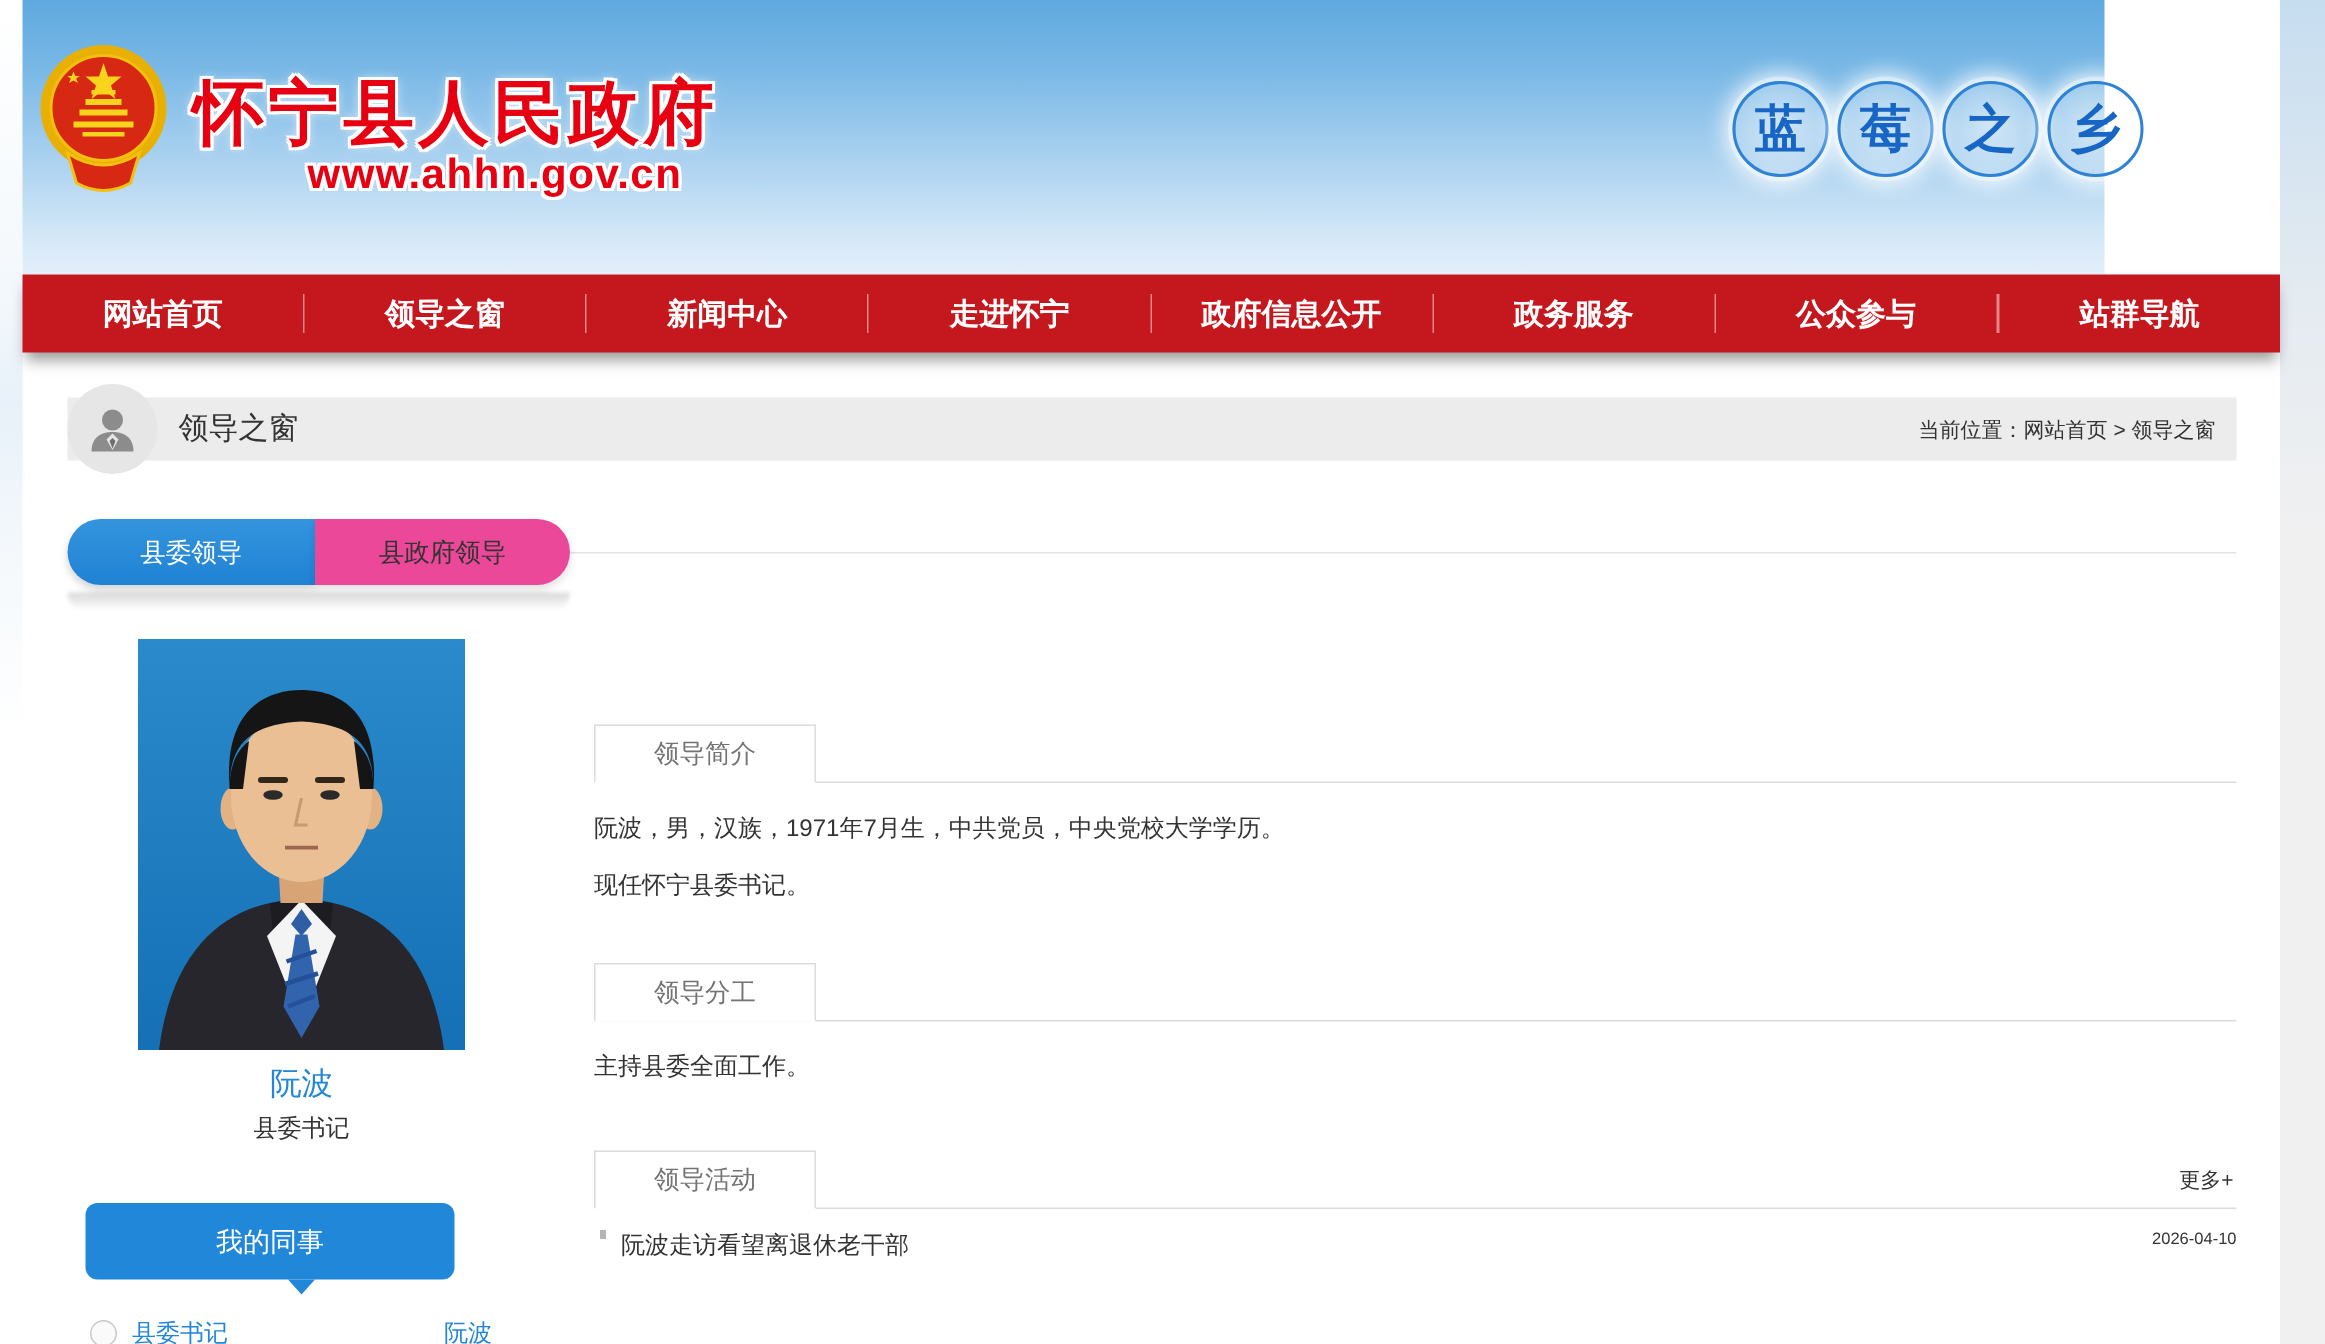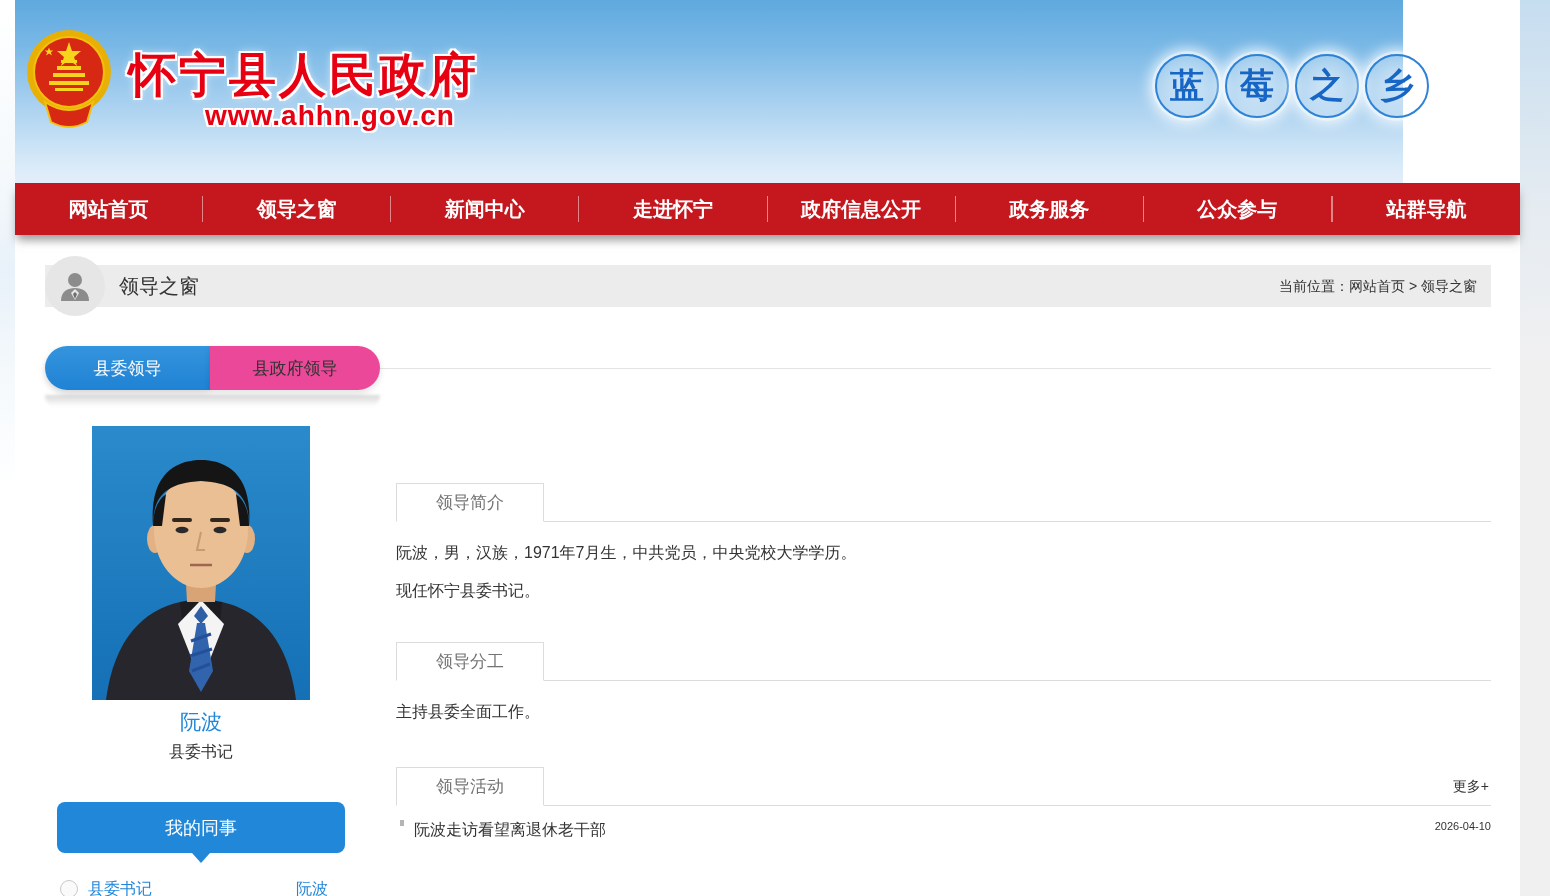--- a/index.html
+++ b/index.html
@@ -65,21 +65,21 @@
   .tab-reflection { position:absolute; left:0; top:49px; width:335px; height:13px;
     background:linear-gradient(180deg, rgba(115,115,115,.28), rgba(255,255,255,0) 90%);
     border-radius:0 0 22px 22px; filter:blur(1.5px); }
 
   
   .photo { position:absolute; left:47px; top:161px; width:218px; height:274px; }
   .leader-name { position:absolute; left:47px; top:443px; width:218px; text-align:center;
     font-size:21px; color:#2287d8; cursor:pointer; }
   .leader-pos { position:absolute; left:47px; top:477px; width:218px; text-align:center;
     font-size:16px; color:#333; }
-  .colleagues-btn { position:absolute; left:12px; top:537px; width:288px; height:51px;
+  .colleagues-btn { position:absolute; left:12px; top:537px; width:246px; height:51px;
     background:#2187d8; border-radius:8px; color:#fff; font-size:18px;
     display:flex; align-items:center; justify-content:center; cursor:pointer; }
   .colleagues-arrow { position:absolute; left:147px; top:588px; width:0; height:0;
     border-left:9px solid transparent; border-right:9px solid transparent;
     border-top:10px solid #2187d8; }
   .partial-row { position:absolute; left:12px; top:612px; width:320px; height:24px; }
   .partial-radio { position:absolute; left:3px; top:3px; width:18px; height:18px;
     border-radius:50%; border:1px solid #c9c9c9; background:#fafafa; }
   .partial-pos { position:absolute; left:31px; top:2px; font-size:16px; color:#2287d8; cursor:pointer; }
   .partial-name { position:absolute; left:239px; top:2px; font-size:16px; color:#2287d8; cursor:pointer; }

